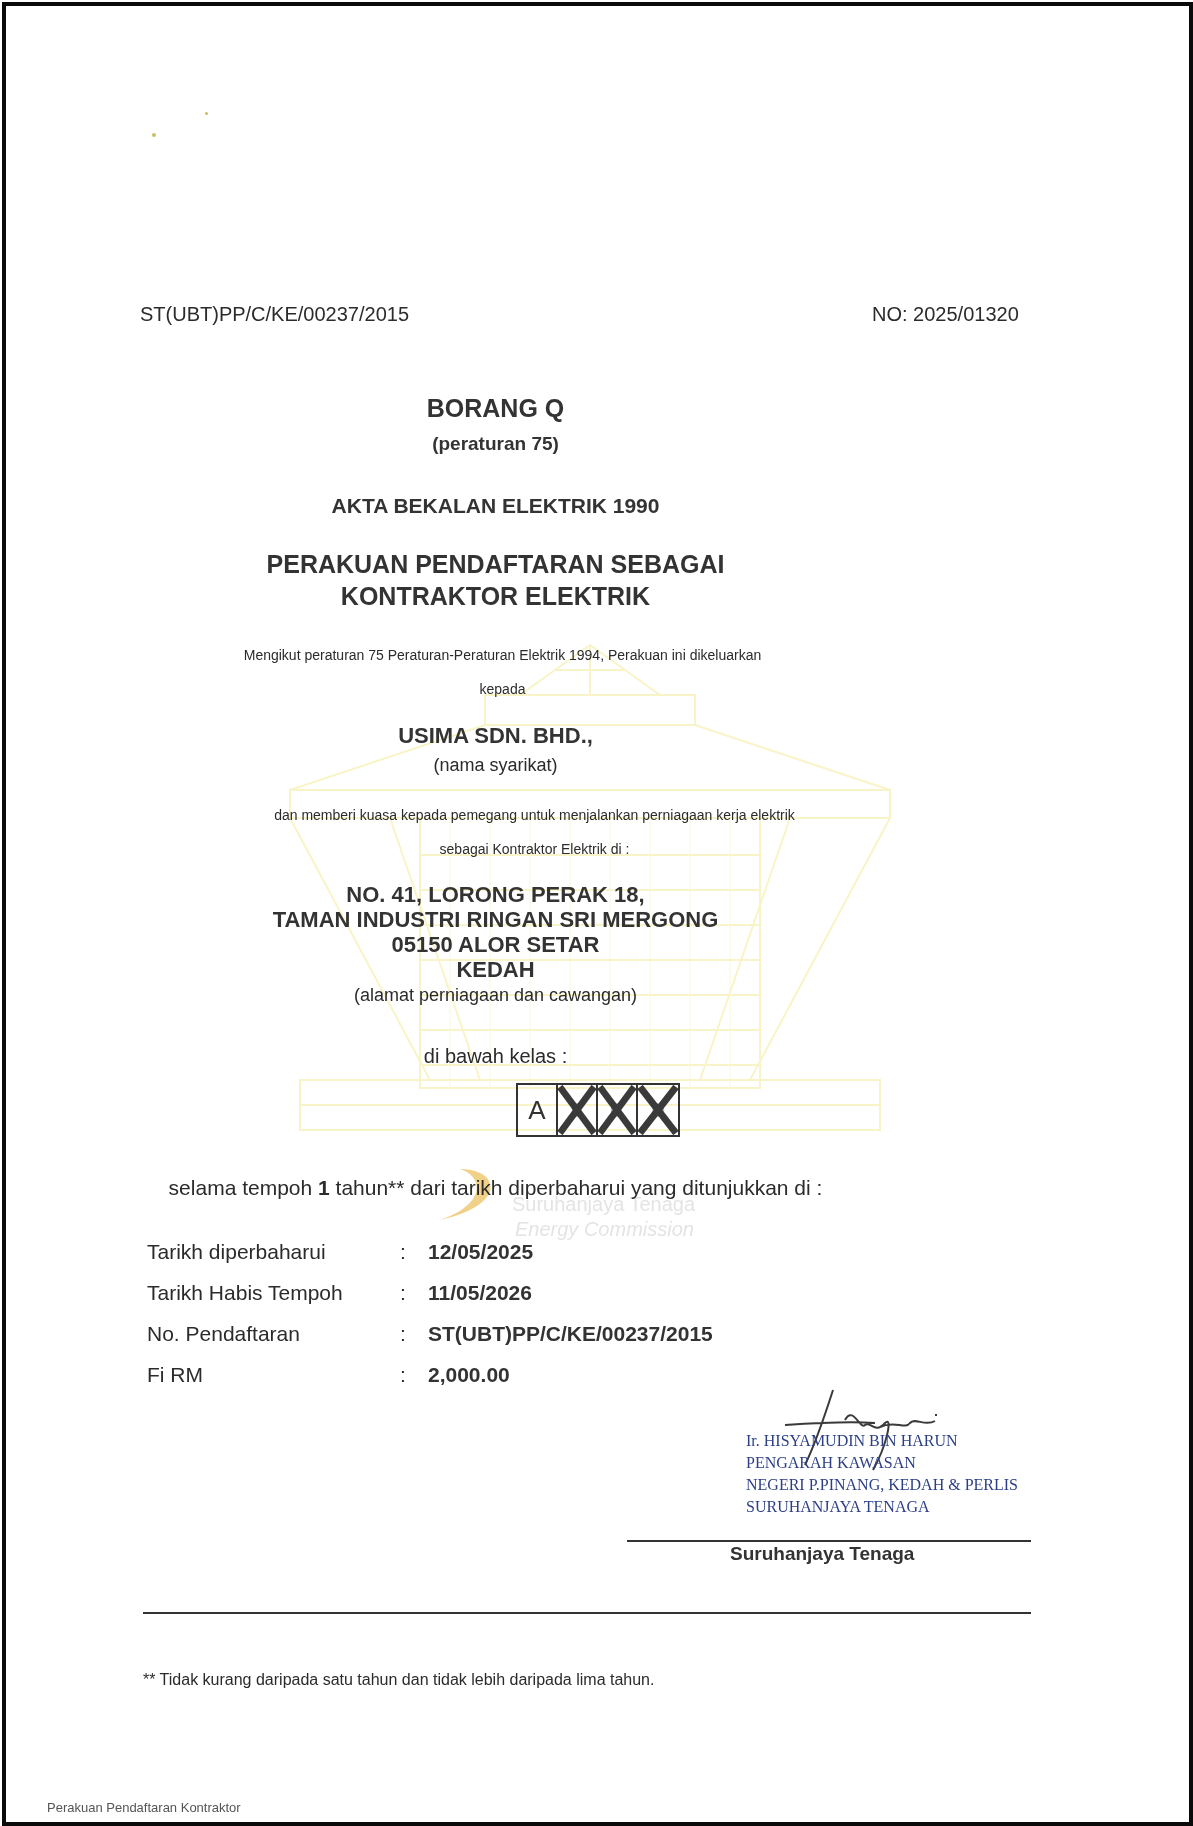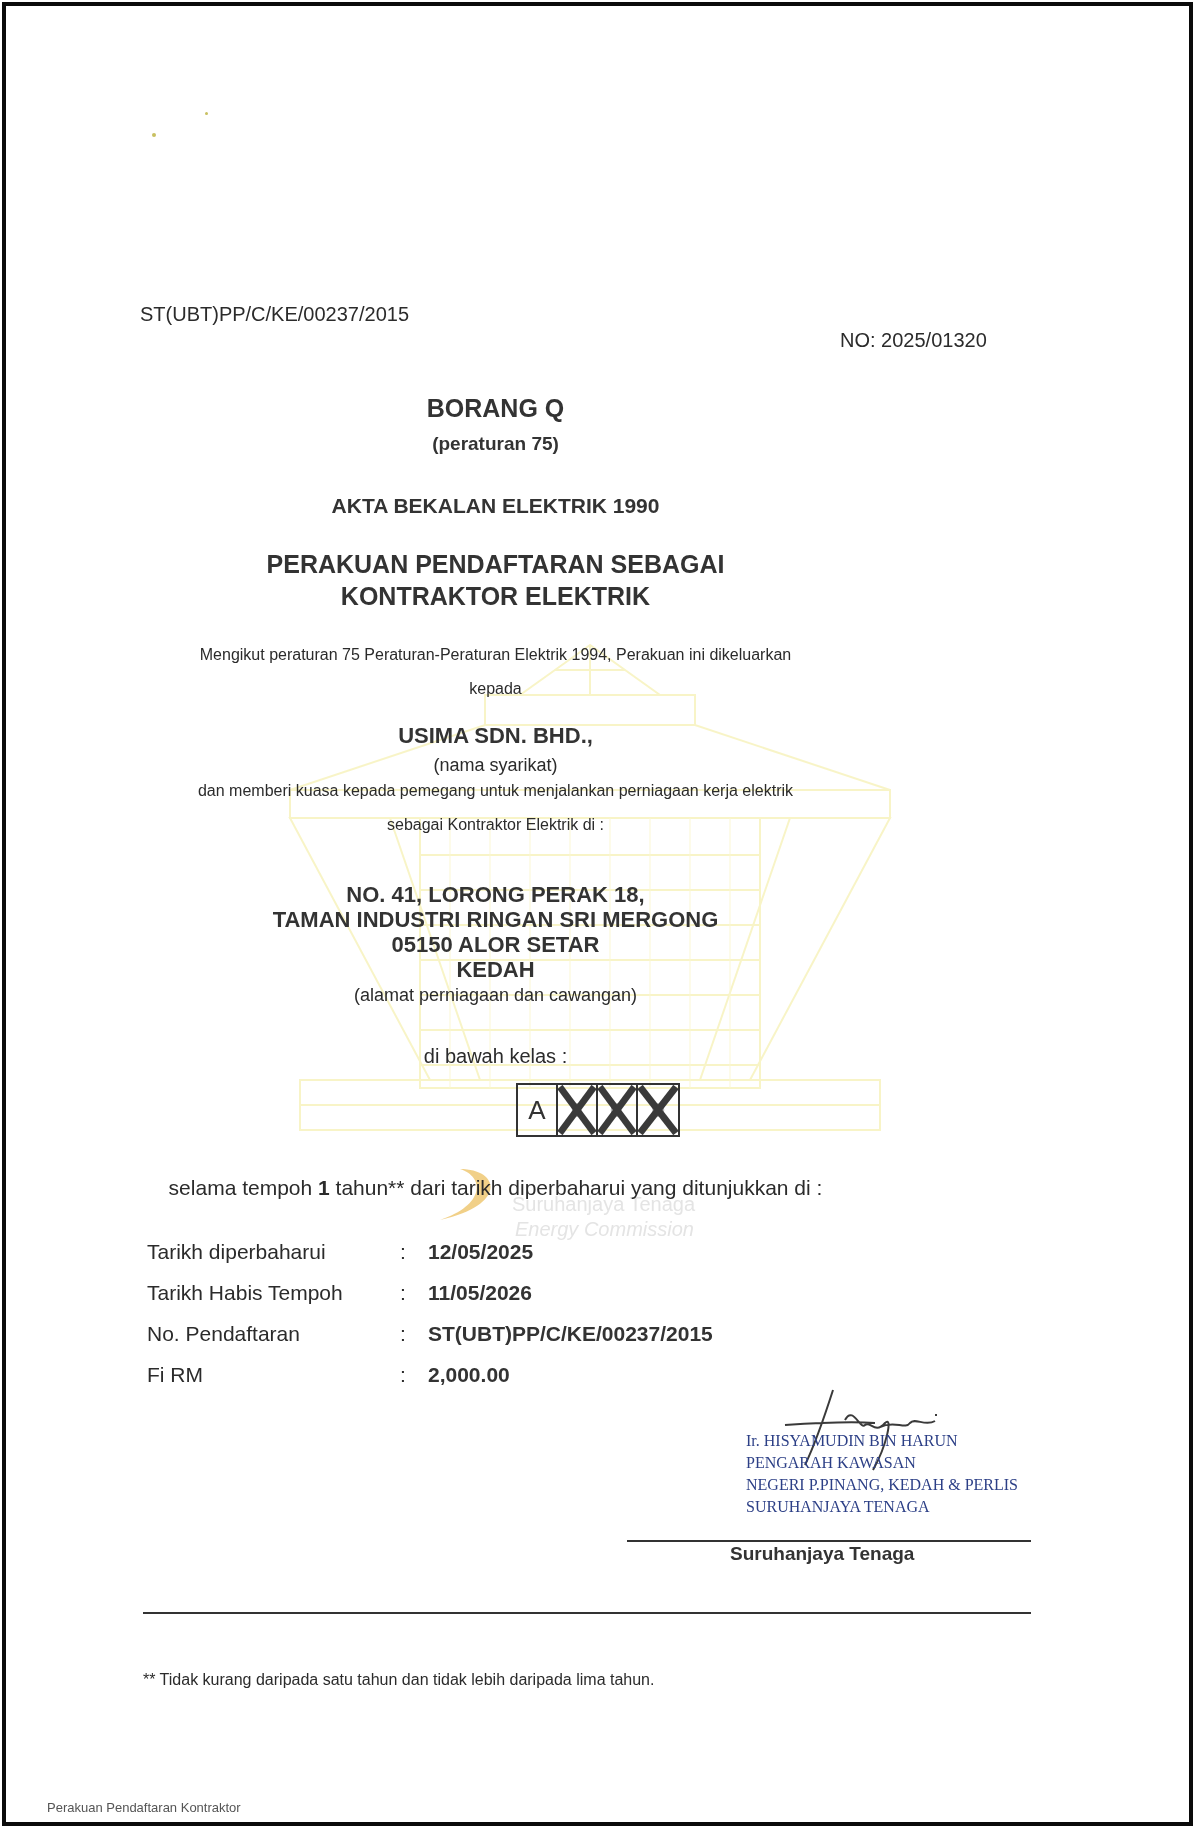--- a/index.html
+++ b/index.html
@@ -4,26 +4,26 @@
 <style>
   html, body { margin:0; padding:0; background:#ffffff; }
   body { width:1193px; height:1826px; position:relative; overflow:hidden; font-family:"Liberation Sans", sans-serif; color:#2b2b2b; }
   .frame { position:absolute; left:2px; top:2px; width:1183px; height:1816px; border:4px solid #0a0a0a; box-sizing:content-box; }
   .abs { position:absolute; }
   .center { position:absolute; left:0; width:991px; text-align:center; }
   .bold { font-weight:bold; }
   .watermark { position:absolute; left:270px; top:640px; width:640px; height:500px; opacity:0.55; }
   .dot { position:absolute; border-radius:50%; background:#c8c060; }
   .ref-left { left:140px; top:303px; font-size:20px; }
-  .ref-right { left:840px; top:303px; font-size:20px;margin-top:26px; }
+  .ref-right { left:872px; top:303px; font-size:20px; }
   .t-borang { top:394px; font-size:25px; font-weight:bold; color:#333; }
   .t-perat { top:433px; font-size:19px; font-weight:bold; color:#333;text-align:center; }
   .t-akta { top:494px; font-size:21px; font-weight:bold; color:#333; }
   .t-perakuan { top:548px; font-size:25px; font-weight:bold; line-height:32px; color:#333; }
-  .body-line { font-size:16px; line-height:34px; }
+  .body-line { font-size:14px; line-height:34px;padding-left:7px; }
   .class-boxes { position:absolute; left:516px; top:1083px; display:flex; border:2px solid #333; height:50px; }
   .class-box { width:40px; height:50px; border-right:2px solid #333; position:relative; display:flex; align-items:center; justify-content:center; font-size:26px; color:#333; box-sizing:border-box; }
   .class-box:last-child { border-right:none; }
   .class-box .x { position:absolute; left:0; top:0; width:100%; height:100%; }
   .class-box .under { color:#bbb; font-size:20px; }
   .row-label { position:absolute; left:147px; font-size:21px; }
   .row-colon { position:absolute; left:400px; font-size:21px; }
   .row-value { position:absolute; left:428px; font-size:21px; font-weight:bold; color:#333; }
   .sig-text { position:absolute; left:746px; font-family:"Liberation Serif", serif; font-size:16px; color:#2c3f86; line-height:22px; }
   .hr { position:absolute; height:2px; background:#333; }
@@ -90,21 +90,21 @@
 </div>
 
 <div class="center body-line" style="top:638px;">
   <div>Mengikut peraturan 75 Peraturan-Peraturan Elektrik 1994, Perakuan ini dikeluarkan</div>
   <div>kepada</div>
 </div>
 
 <div class="center bold" style="top:723px;font-size:22px;color:#333;">USIMA SDN. BHD.,</div>
 <div class="center" style="top:755px;font-size:18px;">(nama syarikat)</div>
 
-<div class="center body-line" style="top:774px;">
+<div class="center body-line" style="top:798px;margin-left:32px;">
   <div>dan memberi kuasa kepada pemegang untuk menjalankan perniagaan kerja elektrik</div>
   <div>sebagai Kontraktor Elektrik di :</div>
 </div>
 
 <div class="center bold" style="top:882px;font-size:22px;line-height:25px;color:#333;">
   <div>NO. 41, LORONG PERAK 18,</div>
   <div>TAMAN INDUSTRI RINGAN SRI MERGONG</div>
   <div>05150 ALOR SETAR</div>
   <div>KEDAH</div>
 </div>

